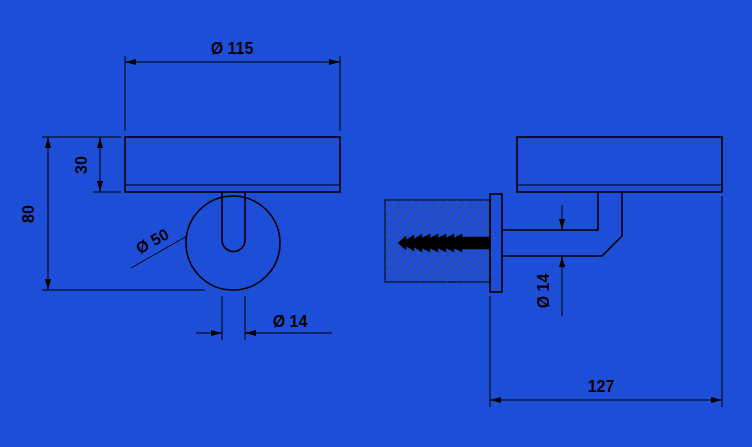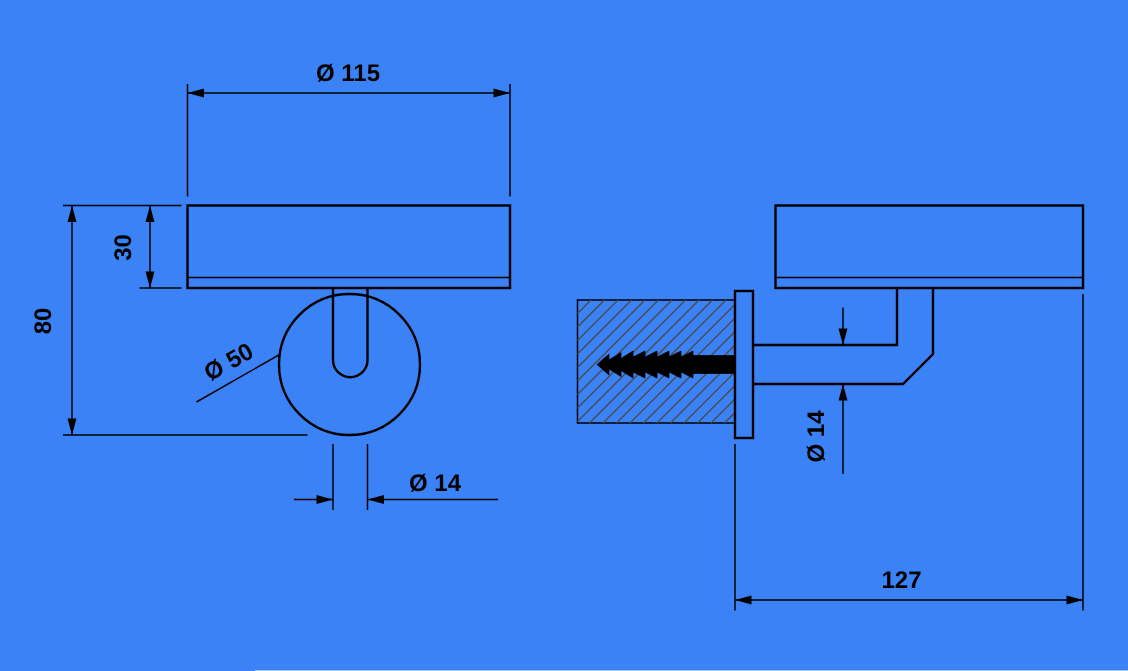--- a/index.html
+++ b/index.html
@@ -1,19 +1,19 @@
 <!DOCTYPE html>
 <html><head>
 <meta charset="utf-8">
 <style>
   html, body { margin: 0; padding: 0; background: #ffffff; }
   .sheet {
     width: 752px;
     height: 447px;
-    background: #3b82f6;
+    background: #1d4ed8;
     position: relative;
     overflow: hidden;
   }
   svg { display: block; }
   .outline { fill: none; stroke: #000000; stroke-width: 1.6; }
   .inner   { fill: none; stroke: #000000; stroke-width: 1.1; }
   .thin    { fill: none; stroke: #000000; stroke-width: 1; }
   .hatchline { stroke: #4a4a4a; stroke-width: 0.9; }
   .arrow   { fill: #000000; stroke: none; }
   .dim-text {

